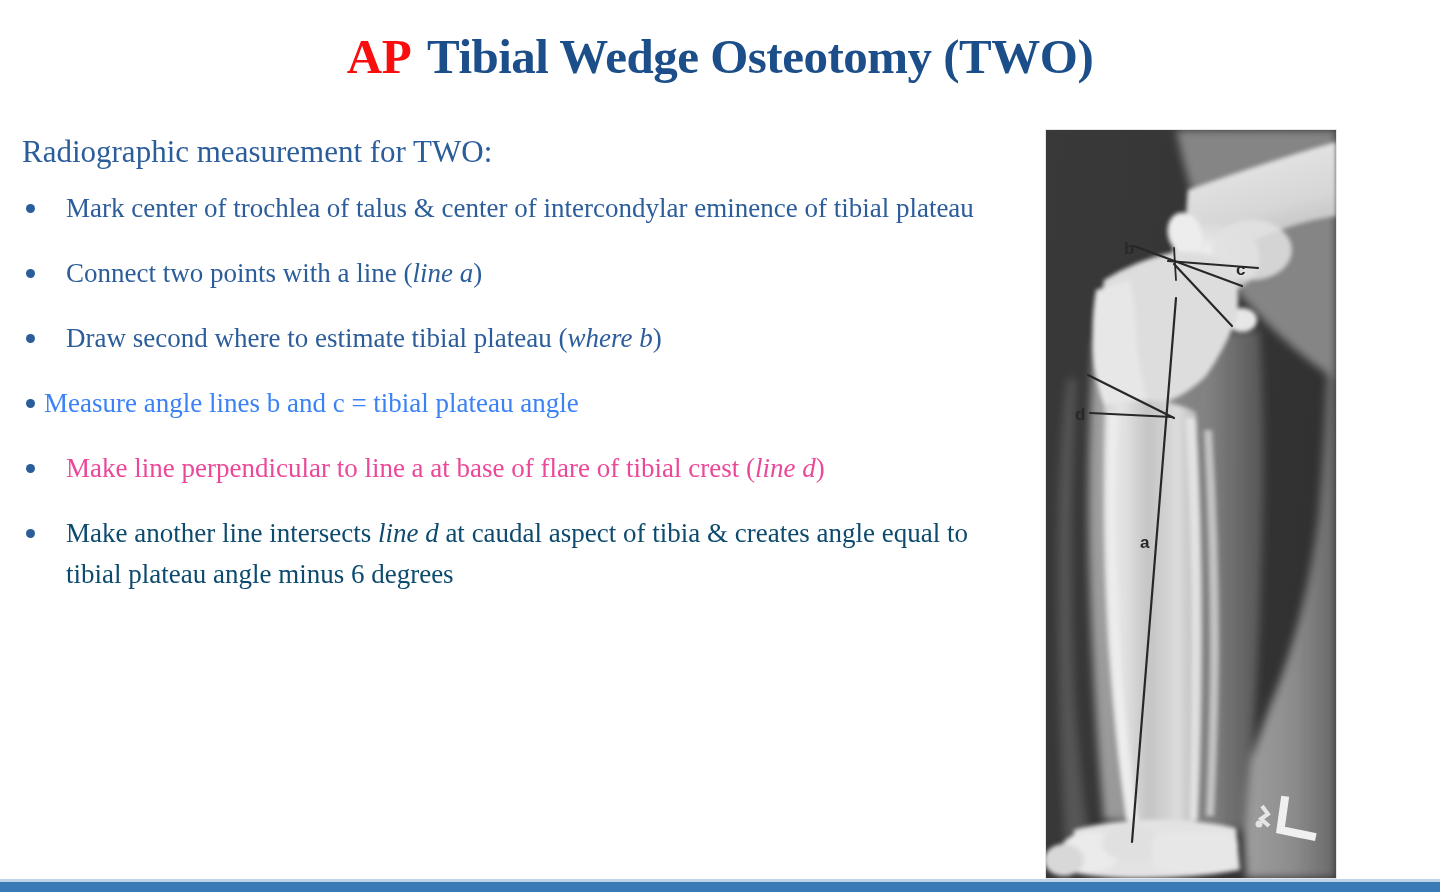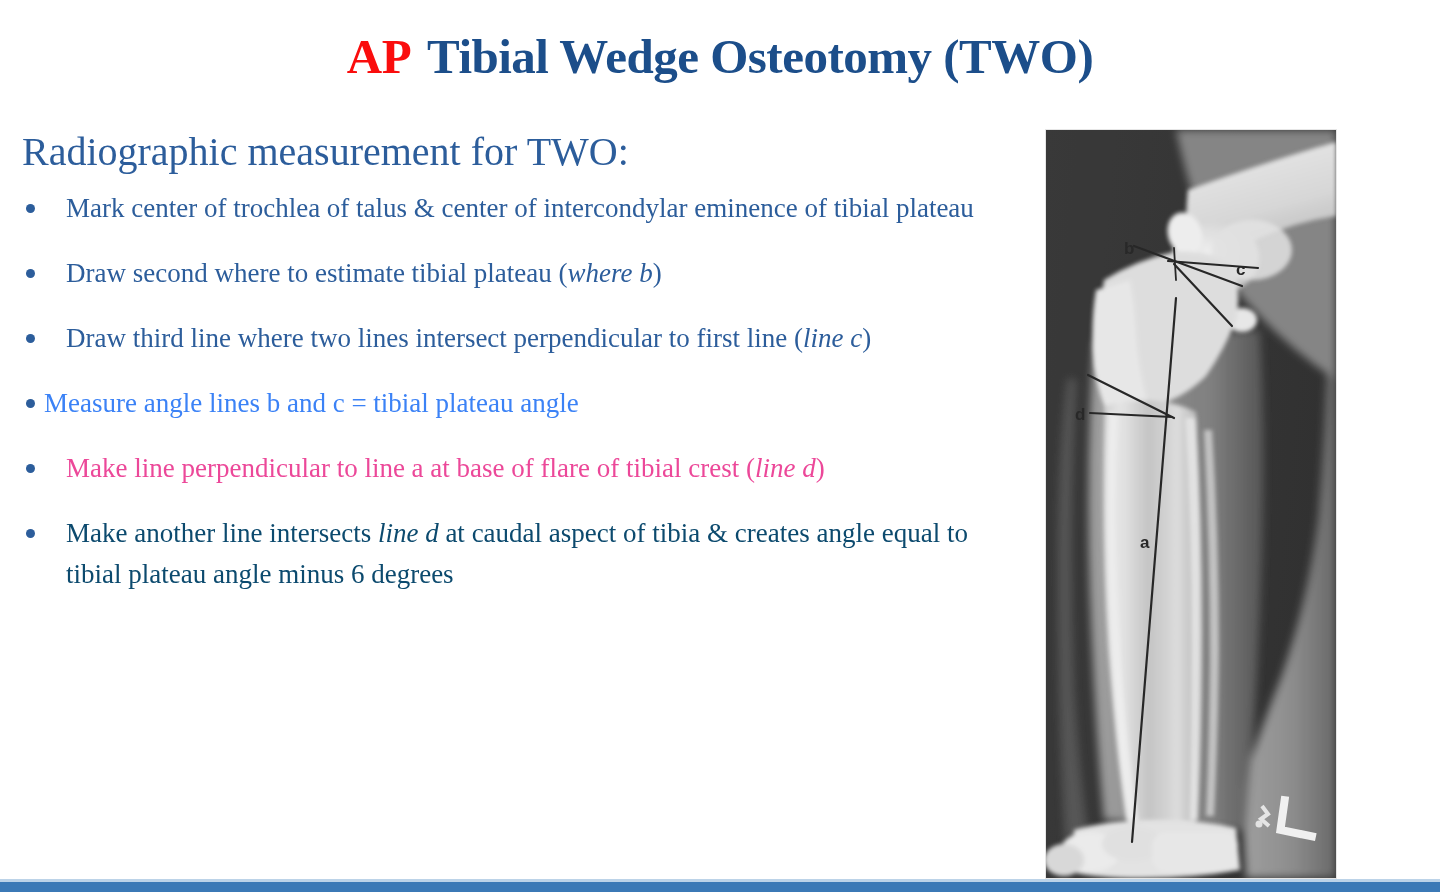--- a/index.html
+++ b/index.html
@@ -52,21 +52,21 @@
   
   .content {
     position: absolute;
     left: 0;
     top: 132px;
     width: 1030px;
     height: 740px;
   }
   .lead-line {
     color: #2c5d9b;
-    font-size: 40px;
+    font-size: 31px;
     line-height: 40px;
     padding: 0 0 0 22px;
     margin: 0 0 16px 0;
     font-weight: normal;
   }
 
   ul.bullets {
     list-style: none;
     margin: 0;
     padding: 0;
@@ -137,25 +137,25 @@
 
     <p class="lead-line" style="color: rgb(44, 93, 155);">Radiographic measurement for TWO:</p>
 
     <ul class="bullets">
       <li style="color: rgb(44, 93, 155);">
         <span class="bullet-dot" style="background: rgb(44, 93, 155);"></span>
         <span class="li-text"><span>Mark center of trochlea of talus &amp; center of intercondylar eminence of tibial plateau</span></span>
       </li>
       <li style="color: rgb(44, 93, 155);">
         <span class="bullet-dot" style="background: rgb(44, 93, 155);"></span>
+        <span class="li-text"><span>Connect two points with a line (</span><span class="ital">line a</span><span>)</span></span>
+      </li>
+      <li style="color: rgb(44, 93, 155);">
+        <span class="bullet-dot" style="background: rgb(44, 93, 155);"></span>
         <span class="li-text"><span>Draw second where to estimate tibial plateau (</span><span class="ital">where b</span><span>)</span></span>
-      </li>
-      <li style="color: rgb(44, 93, 155);">
-        <span class="bullet-dot" style="background: rgb(44, 93, 155);"></span>
-        <span class="li-text"><span>Draw third line where two lines intersect perpendicular to first line (</span><span class="ital">line c</span><span>)</span></span>
       </li>
       <li style="color: #3b82f6; padding-left: 44px;">
         <span class="bullet-dot" style="background: rgb(44, 93, 155);"></span>
         <span class="li-text"><span>Measure angle lines b and c = tibial plateau angle</span></span>
       </li>
       <li style="color: #ec4899;">
         <span class="bullet-dot" style="background: rgb(44, 93, 155);"></span>
         <span class="li-text"><span>Make line perpendicular to line a at base of flare of tibial crest (</span><span class="ital">line d</span><span>)</span></span>
       </li>
       <li style="color: #0c4a6e;">

